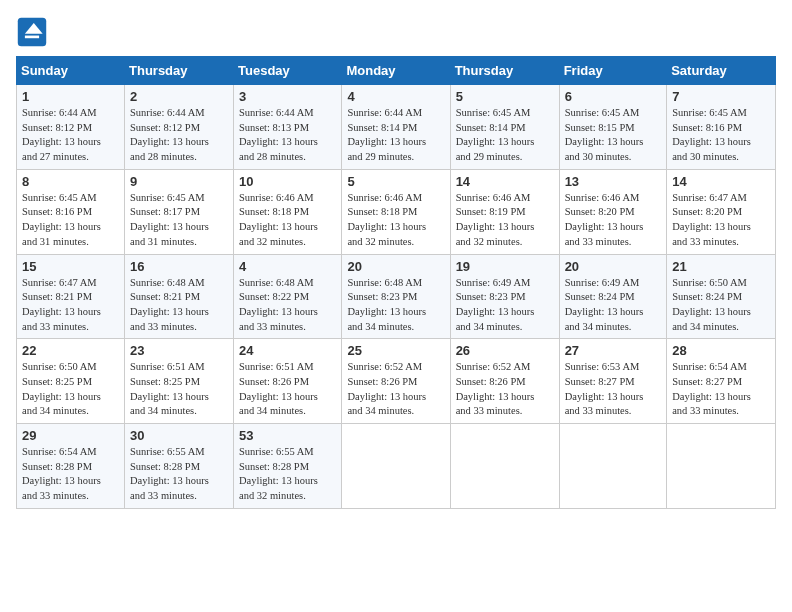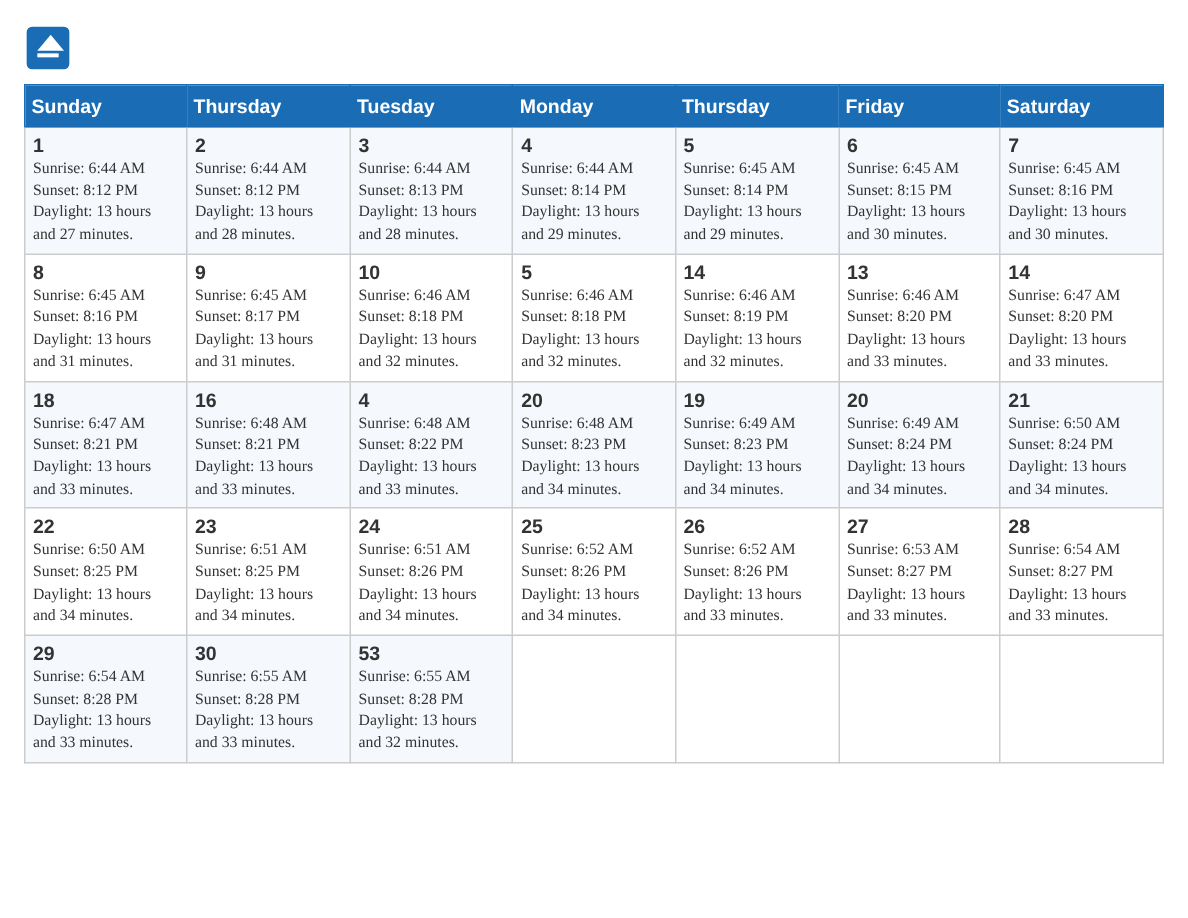--- a/index.html
+++ b/index.html
@@ -185,21 +185,21 @@
           <span class="day-num">13</span>
           <div class="day-info">Sunrise: 6:46 AM<br>Sunset: 8:20 PM<br>Daylight: 13 hours<br>and 33 minutes.</div>
         </td>
         <td>
           <span class="day-num">14</span>
           <div class="day-info">Sunrise: 6:47 AM<br>Sunset: 8:20 PM<br>Daylight: 13 hours<br>and 33 minutes.</div>
         </td>
       </tr>
       <tr>
         <td>
-          <span class="day-num">18</span>
+          <span class="day-num">15</span>
           <div class="day-info">Sunrise: 6:47 AM<br>Sunset: 8:21 PM<br>Daylight: 13 hours<br>and 33 minutes.</div>
         </td>
         <td>
           <span class="day-num">16</span>
           <div class="day-info">Sunrise: 6:48 AM<br>Sunset: 8:21 PM<br>Daylight: 13 hours<br>and 33 minutes.</div>
         </td>
         <td>
           <span class="day-num">4</span>
           <div class="day-info">Sunrise: 6:48 AM<br>Sunset: 8:22 PM<br>Daylight: 13 hours<br>and 33 minutes.</div>
         </td>

